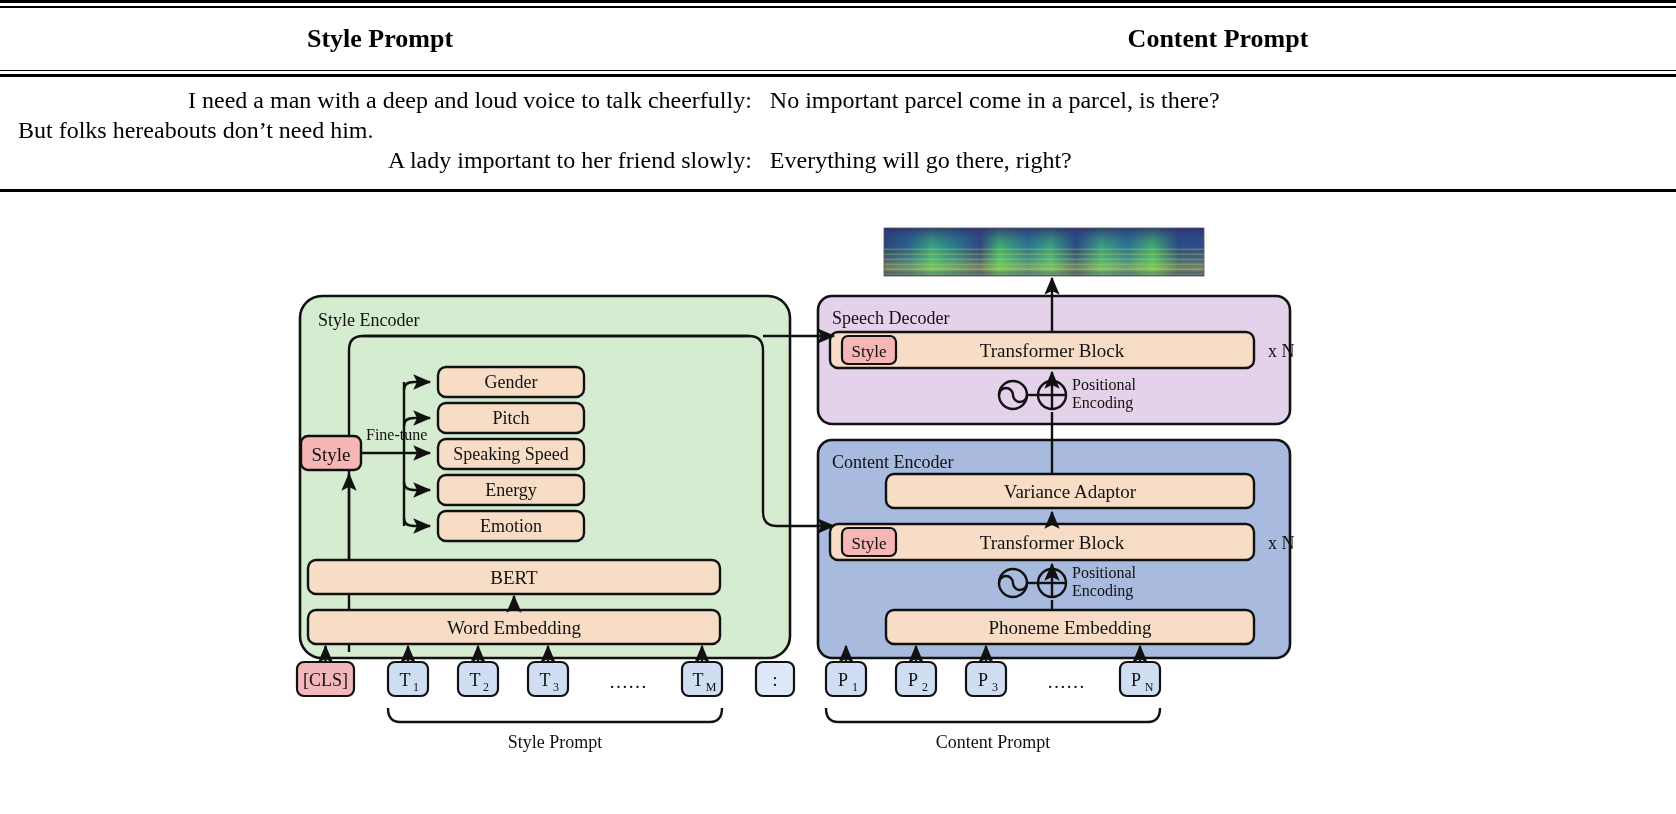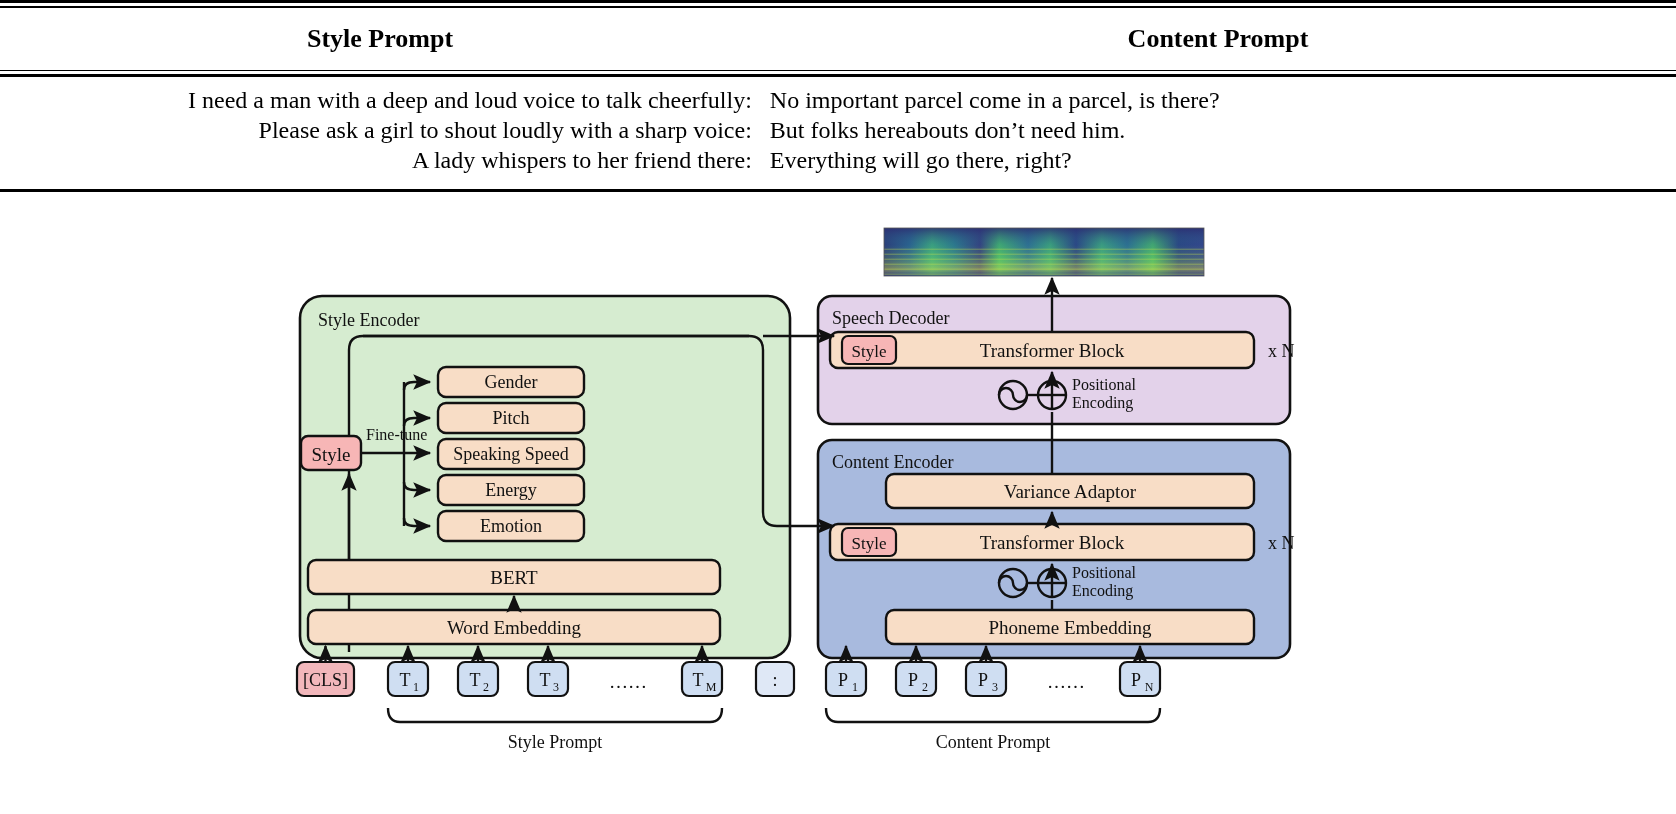--- a/index.html
+++ b/index.html
@@ -39,25 +39,24 @@
   <div class="rule-thin"></div>
   <div class="rule-gap"></div>
   <div class="rule-thick"></div>
 
   <div id="table-body">
     <div class="prow">
       <div class="c-style">I need a man with a deep and loud voice to talk cheerfully:</div>
       <div class="c-content">No important parcel come in a parcel, is there?</div>
     </div>
     <div class="prow">
-      <div class="c-style">Please ask a girl to shout loudly with a sharp voice:</div>
       <div class="c-content">But folks hereabouts don’t need him.</div>
     </div>
     <div class="prow">
-      <div class="c-style">A lady whispers to her friend there:</div>
+      <div class="c-style">A lady important to her friend slowly:</div>
       <div class="c-content">Everything will go there, right?</div>
     </div>
   </div>
 
   <div class="rule-thick"></div>
 </div>
 
 <div id="diagram">
 <svg width="1676" height="602" viewBox="0 0 1676 602" xmlns="http://www.w3.org/2000/svg">
   <defs>

